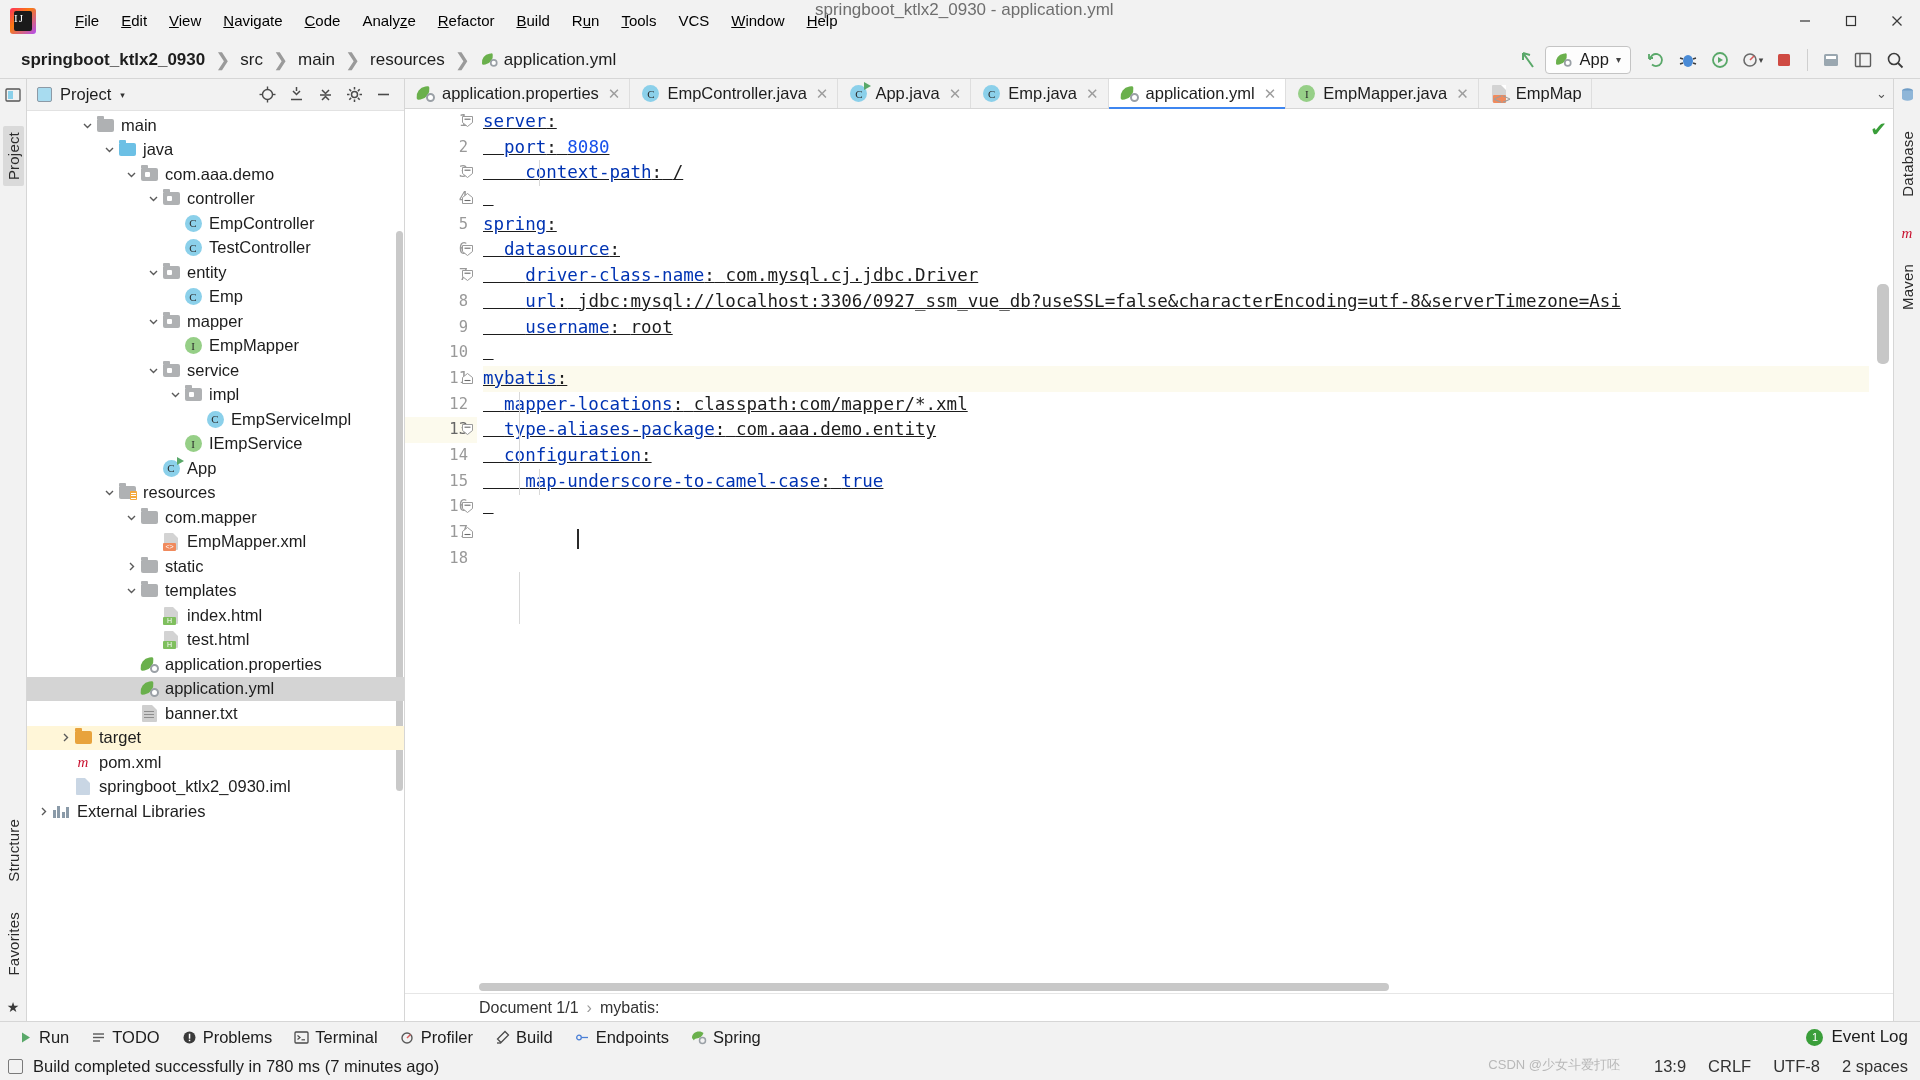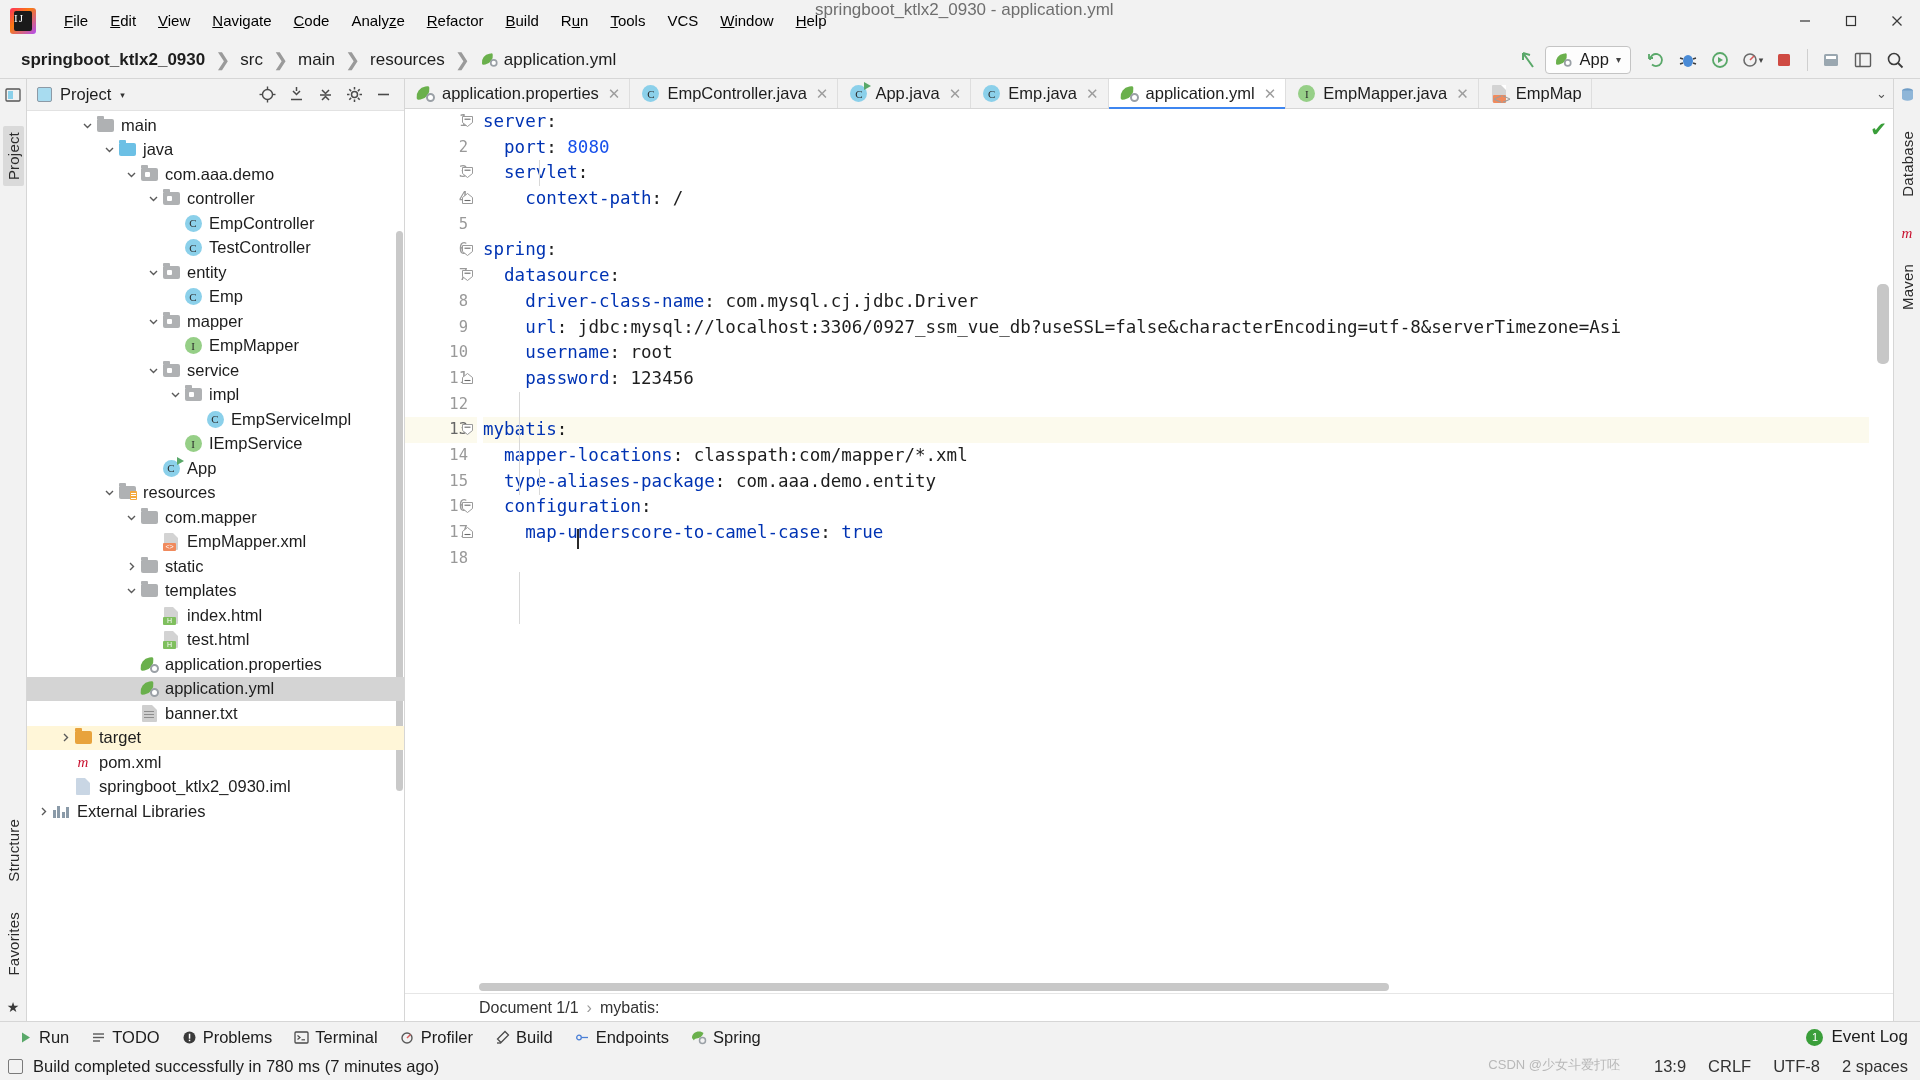--- a/index.html
+++ b/index.html
@@ -12,21 +12,21 @@
     -webkit-font-smoothing: antialiased;
   }
   .app { width: 1920px; height: 1080px; display: flex; flex-direction: column; background: #f2f2f2; }
 
   
   .menubar {
     height: 41px; display: flex; align-items: center;
     background: #f2f2f2; padding-left: 10px; flex: none;
     position: relative;
   }
-  .ij-logo { width: 26px; height: 26px; margin-right: 17px; flex: none; position: relative; }
+  .ij-logo { width: 26px; height: 26px; margin-right: 28px; flex: none; position: relative; }
   .ij-logo .sq { position: absolute; inset: 0; border-radius: 3px;
      background: linear-gradient(135deg,#fe315d 0%,#f97a12 40%,#b24df4 100%); }
   .ij-logo .inner { position:absolute; left:4px; top:3px; width:18px; height:20px;
      background:#1a1a1a; border-radius:2px; }
   .ij-logo .ij { position:absolute; left:0; top:0; width:18px; height:20px; color:#fff;
      font-family:"Liberation Serif",serif; font-size:11px; text-align:center; line-height:20px; letter-spacing:1px;}
   .menu-item {
     padding: 4px 11px; font-size: 15px; color: #000; cursor: default; white-space: nowrap;
   }
   .menu-item .u { text-decoration: underline; }
@@ -169,21 +169,21 @@
   .gutter { width: 72px; background: #fff; flex: none; position: relative; }
   .gutter .ln { height: 25.7px; line-height: 25.7px; text-align: right; padding-right: 9px;
                 font-family: "DejaVu Sans Mono", monospace; font-size: 15.5px; color: #999; }
   .gutter .ln.cur { color: #666; background: #fcfaed; }
   .fold { position: absolute; right: 3px; width: 13px; height: 13px; }
   .fold svg { display:block; }
   .code {
     flex: 1; position: relative; font-family: "DejaVu Sans Mono", monospace; font-size: 17.5px;
     padding-left: 6px; overflow: hidden;
   }
-  .cl { height: 25.7px; line-height: 25.7px; white-space: pre; }
+  .cl { height: 25.7px; line-height: 25.7px; white-space: pre; text-decoration: underline; }
   .cl.cur { background: #fcfaed; }
   .k { color: #0033b3; }
   .v { color: #1d1d1d; }
   .n { color: #1750eb; }
   .b { color: #0033b3; }
   .guide { position: absolute; width: 1px; background: #d8d8d8; }
   .cursor { position: absolute; width: 2px; background: #2a2a2a; height: 20px; }
 
   .ed-right { width: 24px; background: #fff; flex: none; position: relative; border-left: 1px solid #fff;}
   .ok-check { position: absolute; right: 6px; top: 8px; color: #3a9e3a; font-size: 20px; }
@@ -891,29 +891,27 @@
             <div class="ln">18</div>
           </div>
         <div class="code" id="code">
           <div class="guide" style="left:62px; top:51px; height:26px;"></div>
           <div class="guide" style="left:42px; top:283px; height:103px;"></div>
           <div class="guide" style="left:62px; top:360px; height:26px;"></div>
           <div class="guide" style="left:42px; top:463px; height:52px;"></div>
           <div class="cursor" style="left:100px; top:420px;"></div>
         <div class="cl"><span class="v"></span><span class="k">server</span><span class="v">:</span></div>
             <div class="cl"><span class="v">  </span><span class="k">port</span><span class="v">:</span> <span class="n">8080</span></div>
-            <div class="cl"><span class="v">  </span><span class="k">servlet</span><span class="v">:</span></div>
             <div class="cl"><span class="v">    </span><span class="k">context-path</span><span class="v">:</span> <span class="v">/</span></div>
             <div class="cl">&nbsp;</div>
             <div class="cl"><span class="v"></span><span class="k">spring</span><span class="v">:</span></div>
             <div class="cl"><span class="v">  </span><span class="k">datasource</span><span class="v">:</span></div>
             <div class="cl"><span class="v">    </span><span class="k">driver-class-name</span><span class="v">:</span> <span class="v">com.mysql.cj.jdbc.Driver</span></div>
             <div class="cl"><span class="v">    </span><span class="k">url</span><span class="v">:</span> <span class="v">jdbc:mysql://localhost:3306/0927_ssm_vue_db?useSSL=false&amp;characterEncoding=utf-8&amp;serverTimezone=Asi</span></div>
             <div class="cl"><span class="v">    </span><span class="k">username</span><span class="v">:</span> <span class="v">root</span></div>
-            <div class="cl"><span class="v">    </span><span class="k">password</span><span class="v">:</span> <span class="v">123456</span></div>
             <div class="cl">&nbsp;</div>
             <div class="cl cur"><span class="v"></span><span class="k">mybatis</span><span class="v">:</span></div>
             <div class="cl"><span class="v">  </span><span class="k">mapper-locations</span><span class="v">:</span> <span class="v">classpath:com/mapper/*.xml</span></div>
             <div class="cl"><span class="v">  </span><span class="k">type-aliases-package</span><span class="v">:</span> <span class="v">com.aaa.demo.entity</span></div>
             <div class="cl"><span class="v">  </span><span class="k">configuration</span><span class="v">:</span></div>
             <div class="cl"><span class="v">    </span><span class="k">map-underscore-to-camel-case</span><span class="v">:</span> <span class="b">true</span></div>
             <div class="cl">&nbsp;</div>
           </div>
         <div class="ed-right">
           <div class="ok-check">✔</div>

